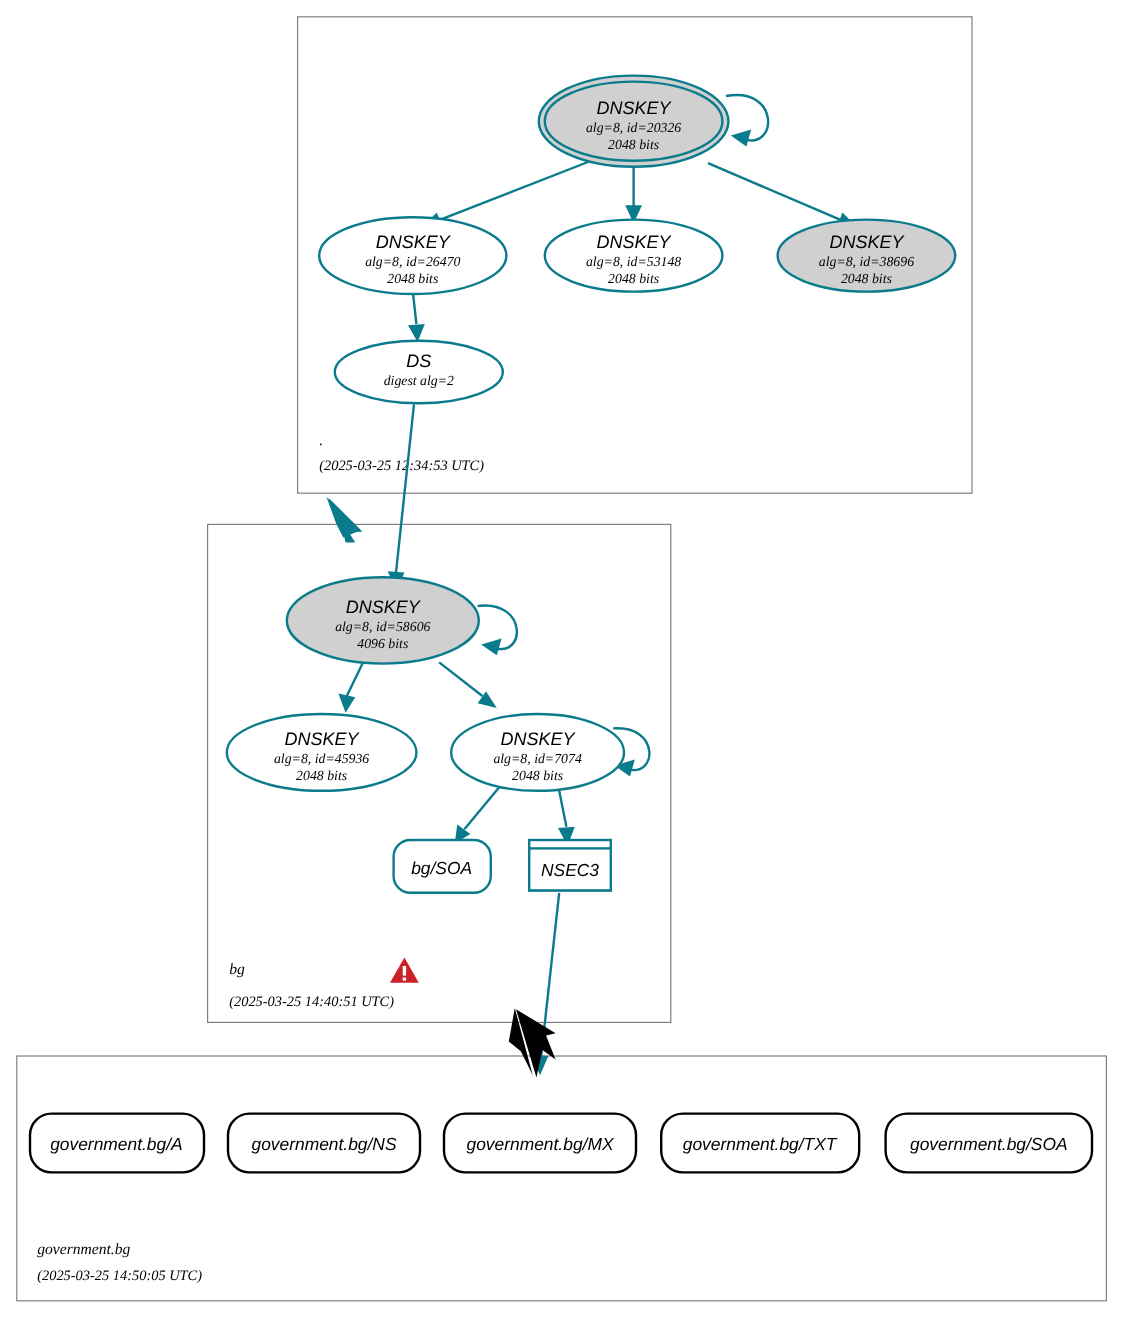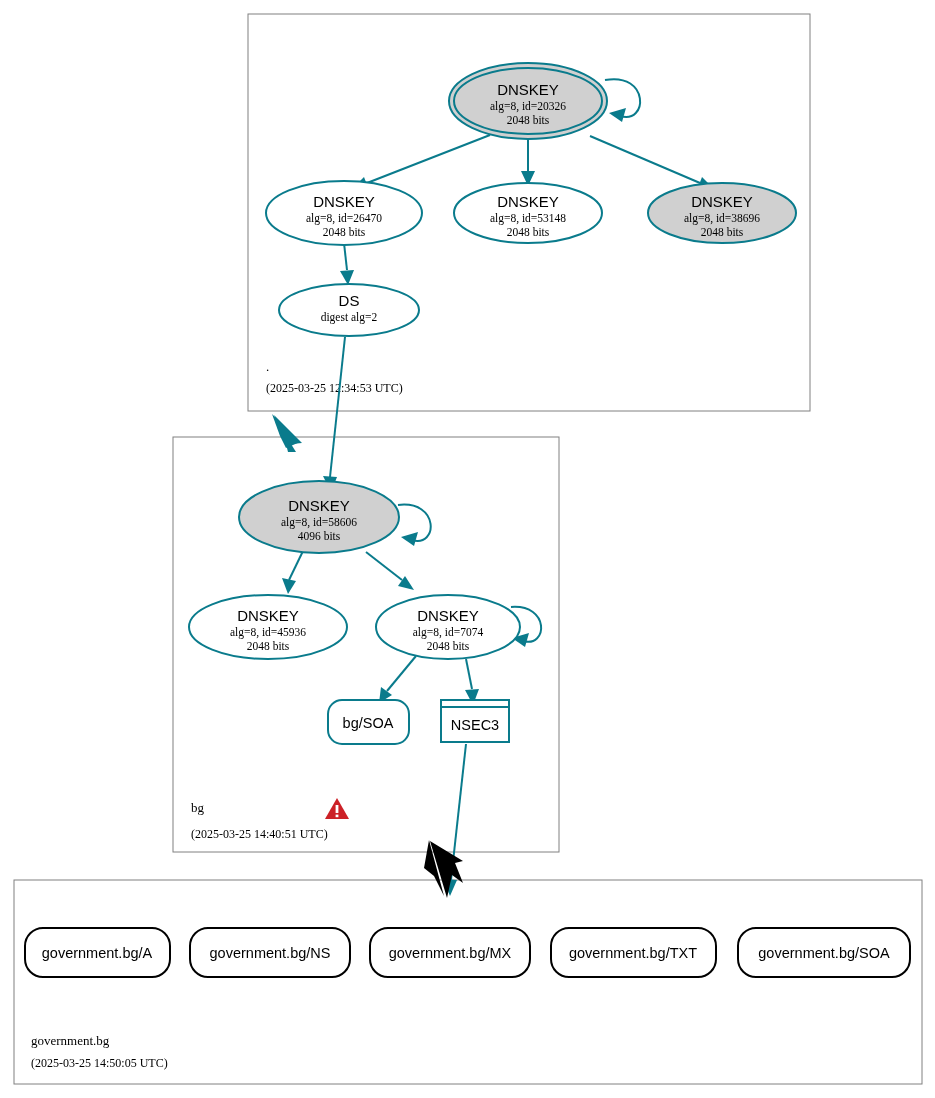--- a/index.html
+++ b/index.html
@@ -6,20 +6,21 @@
     margin: 0;
     padding: 0;
     background: #ffffff;
   }
   #stage {
     position: relative;
     width: 852px;
     height: 1098px;
     background: #ffffff;
     font-family: "Liberation Sans", sans-serif;
+    font-style: italic;
   }
   svg#graph {
     display: block;
     width: 935px;
     height: 1098px;
   }
   .zone-box {
     fill: none;
     stroke: #808080;
     stroke-width: 1;

